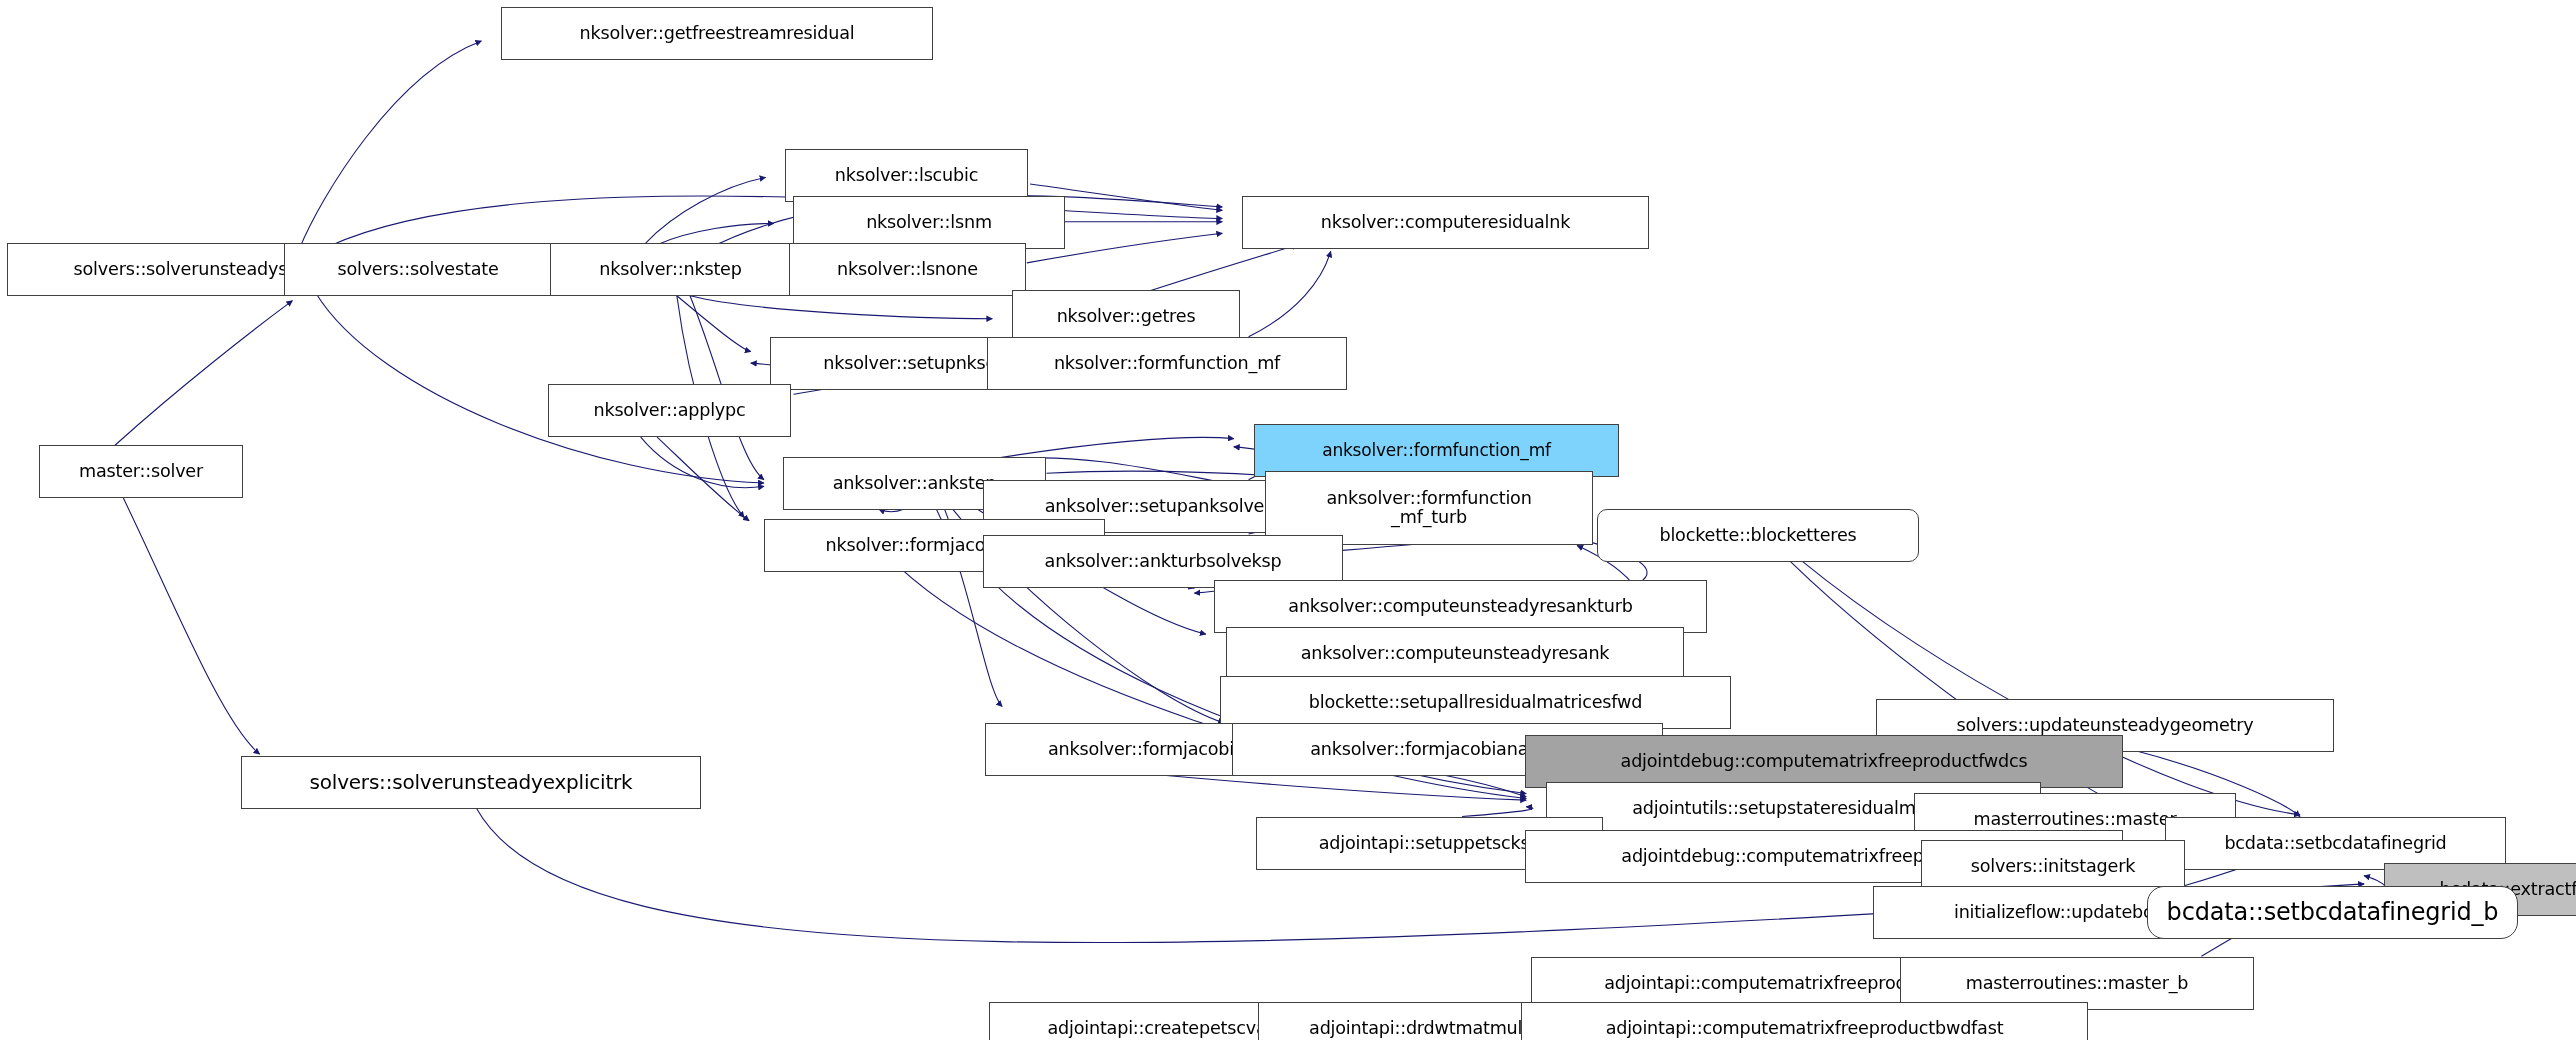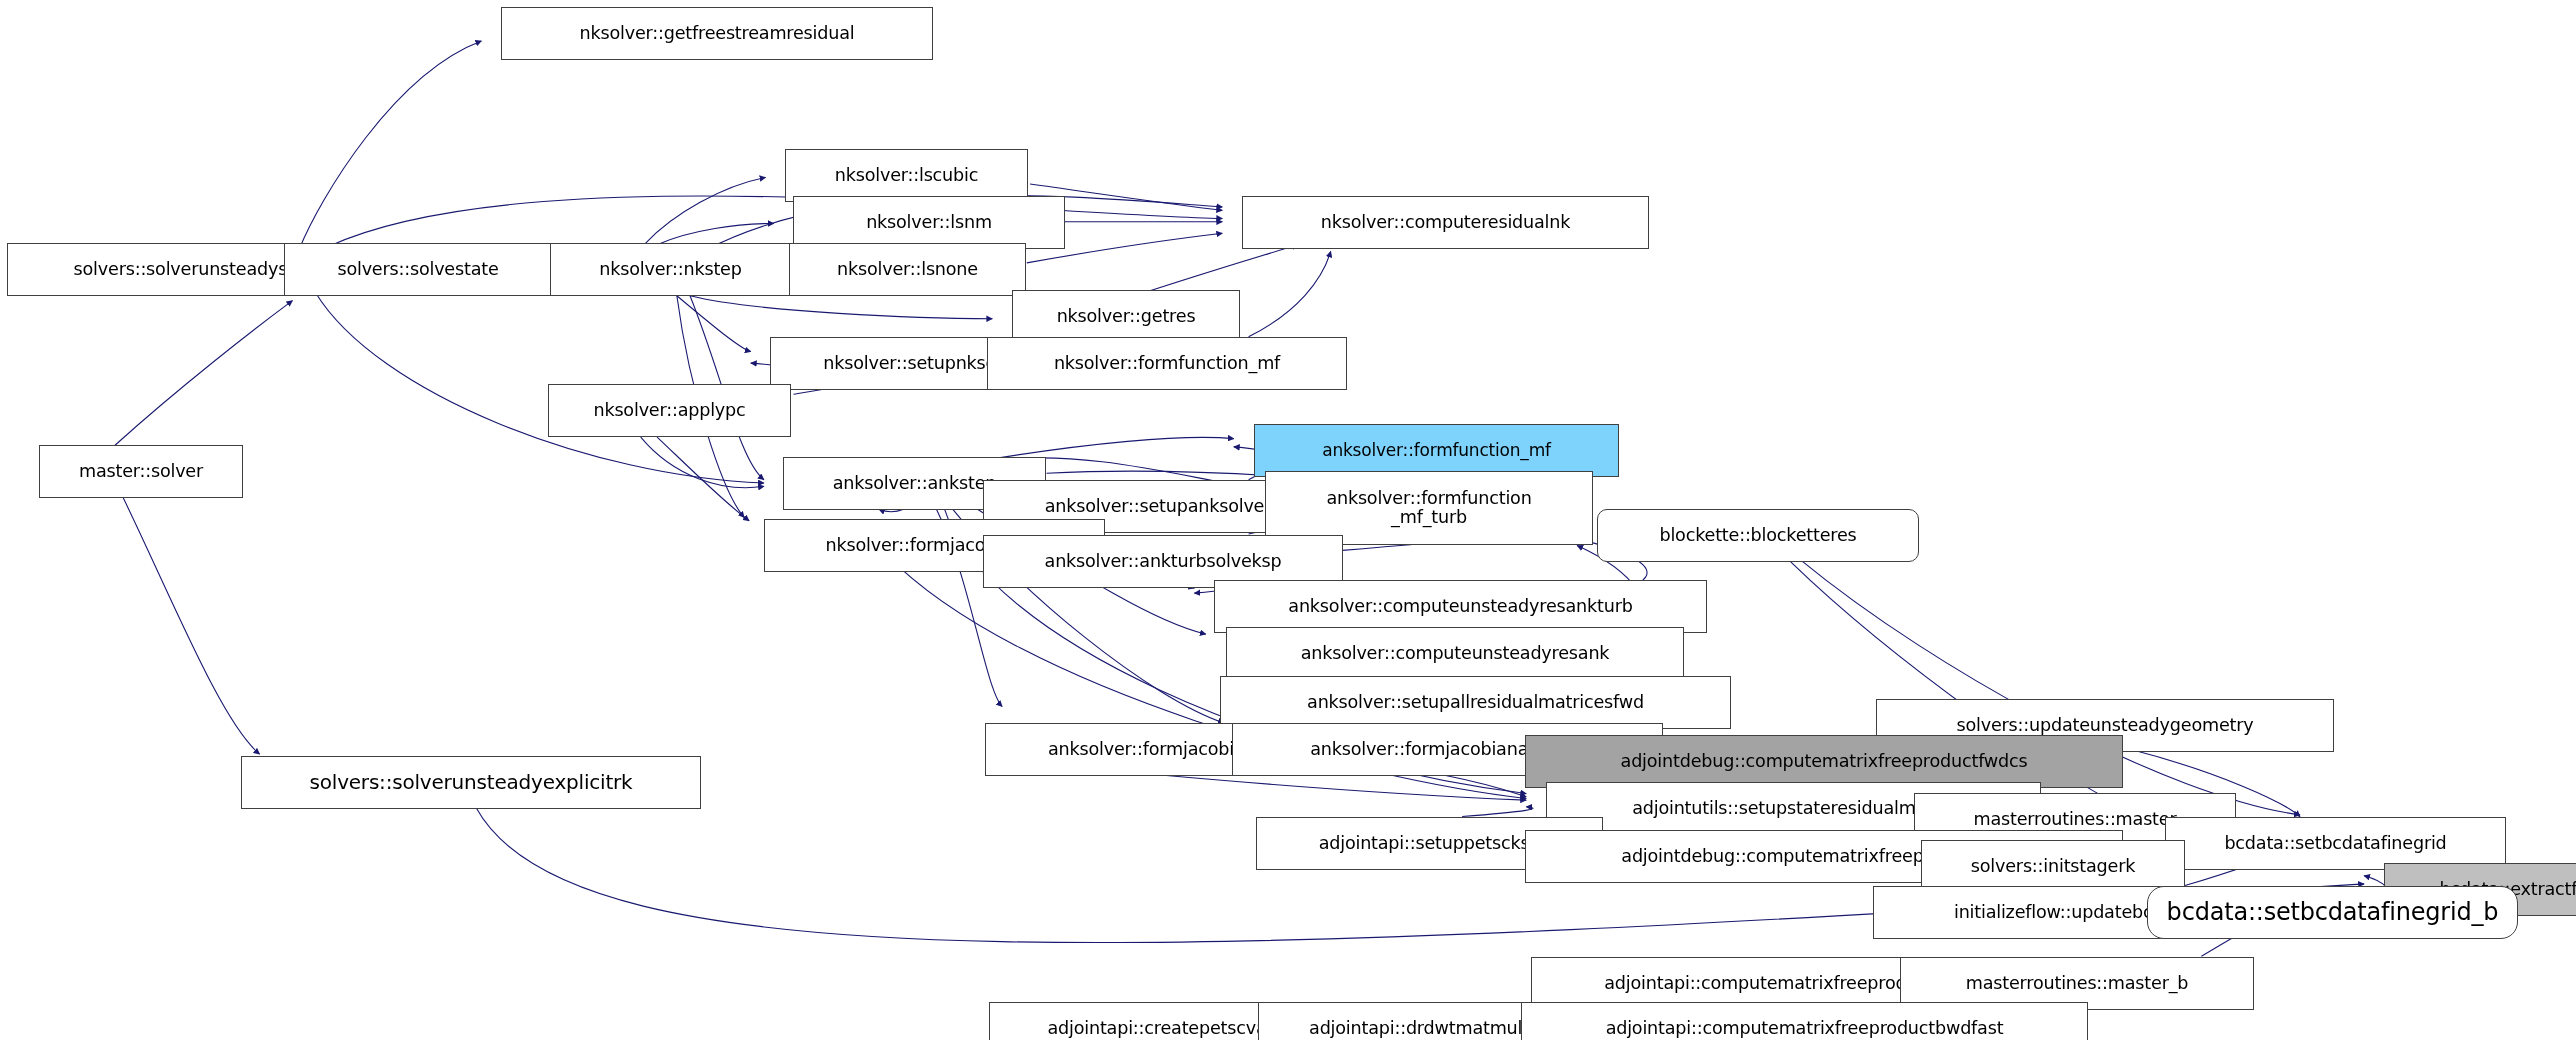--- a/index.html
+++ b/index.html
@@ -123,21 +123,21 @@
       <div class="node" style="left: 39px; top: 445px; width: 204px; height: 53px; border-color: rgb(64, 64, 64); background: rgb(255, 255, 255); color: rgb(0, 0, 0); font-size: 17.6px;">master::solver</div>
       <div class="node" style="left: 783px; top: 457px; width: 263px; height: 53px; border-color: rgb(64, 64, 64); background: rgb(255, 255, 255); color: rgb(0, 0, 0); font-size: 17.6px;">anksolver::ankstep</div>
       <div class="node" style="left: 983px; top: 480px; width: 350px; height: 53px; border-color: rgb(64, 64, 64); background: rgb(255, 255, 255); color: rgb(0, 0, 0); font-size: 17.6px;">anksolver::setupanksolver</div>
       <div class="node" style="left: 1265px; top: 471px; width: 328px; height: 74px; border-color: rgb(64, 64, 64); background: rgb(255, 255, 255); color: rgb(0, 0, 0); font-size: 17.6px;">anksolver::formfunction
 _mf_turb</div>
       <div class="node" style="left: 764px; top: 503px; width: 341px; height: 53px; border-color: rgb(64, 64, 64); background: rgb(255, 255, 255); color: rgb(0, 0, 0); font-size: 17.6px; margin-top: 16px;">nksolver::formjacobiannk</div>
       <div class="node" style="left: 1597px; top: 509px; width: 322px; height: 53px; border-color: rgb(64, 64, 64); background: rgb(255, 255, 255); color: rgb(0, 0, 0); font-size: 17.6px; border-radius: 10px;">blockette::blocketteres</div>
       <div class="node" style="left: 983px; top: 535px; width: 360px; height: 53px; border-color: rgb(64, 64, 64); background: rgb(255, 255, 255); color: rgb(0, 0, 0); font-size: 17.6px;">anksolver::ankturbsolveksp</div>
       <div class="node" style="left: 1214px; top: 580px; width: 493px; height: 53px; border-color: rgb(64, 64, 64); background: rgb(255, 255, 255); color: rgb(0, 0, 0); font-size: 17.6px;">anksolver::computeunsteadyresankturb</div>
       <div class="node" style="left: 1226px; top: 627px; width: 458px; height: 53px; border-color: rgb(64, 64, 64); background: rgb(255, 255, 255); color: rgb(0, 0, 0); font-size: 17.6px;">anksolver::computeunsteadyresank</div>
-      <div class="node" style="left: 1220px; top: 676px; width: 511px; height: 53px; border-color: rgb(64, 64, 64); background: rgb(255, 255, 255); color: rgb(0, 0, 0); font-size: 17.6px;">anksolver::setupallresidualmatricesfwd</div>
+      <div class="node" style="left: 1220px; top: 676px; width: 511px; height: 53px; border-color: rgb(64, 64, 64); background: rgb(255, 255, 255); color: rgb(0, 0, 0); font-size: 17.6px;">blockette::setupallresidualmatricesfwd</div>
       <div class="node" style="left: 1876px; top: 699px; width: 458px; height: 53px; border-color: rgb(64, 64, 64); background: rgb(255, 255, 255); color: rgb(0, 0, 0); font-size: 17.6px;">solvers::updateunsteadygeometry</div>
       <div class="node" style="left: 985px; top: 723px; width: 365px; height: 53px; border-color: rgb(64, 64, 64); background: rgb(255, 255, 255); color: rgb(0, 0, 0); font-size: 17.6px;">anksolver::formjacobianank</div>
       <div class="node" style="left: 1232px; top: 723px; width: 431px; height: 53px; border-color: rgb(64, 64, 64); background: rgb(255, 255, 255); color: rgb(0, 0, 0); font-size: 17.6px;">anksolver::formjacobianankturb</div>
       <div class="node" style="left: 1525px; top: 735px; width: 598px; height: 53px; border-color: rgb(64, 64, 64); background: #a3a3a3; color: rgb(0, 0, 0); font-size: 17.6px;">adjointdebug::computematrixfreeproductfwdcs</div>
       <div class="node" style="left: 241px; top: 756px; width: 460px; height: 53px; border-color: rgb(64, 64, 64); background: rgb(255, 255, 255); color: rgb(0, 0, 0); font-size: 20px;">solvers::solverunsteadyexplicitrk</div>
       <div class="node" style="left: 1546px; top: 782px; width: 495px; height: 53px; border-color: rgb(64, 64, 64); background: rgb(255, 255, 255); color: rgb(0, 0, 0); font-size: 17.6px;">adjointutils::setupstateresidualmatrix</div>
       <div class="node" style="left: 1914px; top: 793px; width: 322px; height: 53px; border-color: rgb(64, 64, 64); background: rgb(255, 255, 255); color: rgb(0, 0, 0); font-size: 17.6px;">masterroutines::master</div>
       <div class="node" style="left: 2165px; top: 817px; width: 341px; height: 53px; border-color: rgb(64, 64, 64); background: rgb(255, 255, 255); color: rgb(0, 0, 0); font-size: 17.6px;">bcdata::setbcdatafinegrid</div>
       <div class="node" style="left: 1256px; top: 817px; width: 347px; height: 53px; border-color: rgb(64, 64, 64); background: rgb(255, 255, 255); color: rgb(0, 0, 0); font-size: 17.6px;">adjointapi::setuppetscksp</div>
       <div class="node" style="left: 1525px; top: 830px; width: 598px; height: 53px; border-color: rgb(64, 64, 64); background: rgb(255, 255, 255); color: rgb(0, 0, 0); font-size: 17.6px;">adjointdebug::computematrixfreeproductfwdfd</div>

